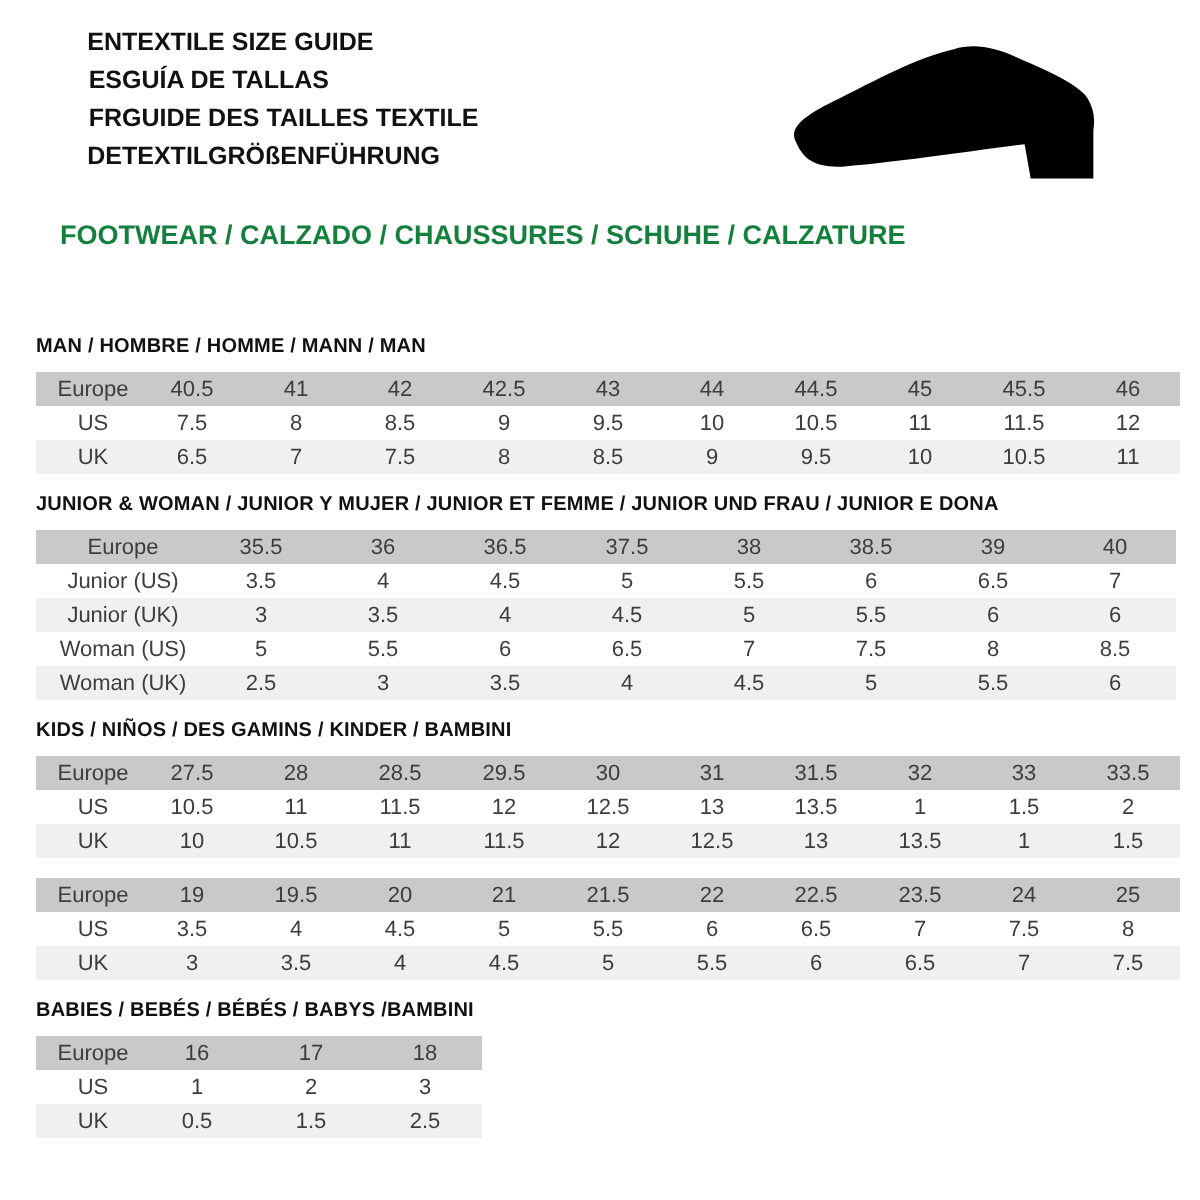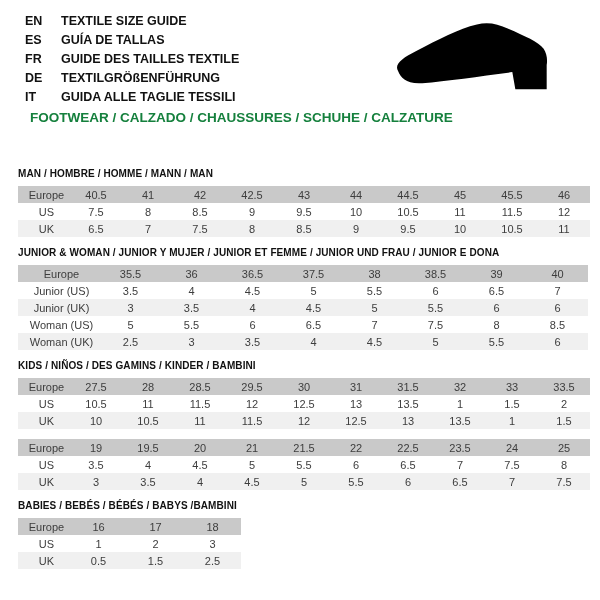--- a/index.html
+++ b/index.html
@@ -2,21 +2,21 @@
 <html style="--header-row: #c9c9c9; --alt-row: #f0f0f0; --table-text: #3d3d3d;"><head>
 <meta charset="utf-8">
 <style>
   html, body { margin:0; padding:0; background:#ffffff; }
   .doc {
     position:relative; width:600px; height:600px; background:#fff;
     font-family:"Liberation Sans", sans-serif; overflow:hidden;
     color:#111;
   }
   
-  .lang-list { position:absolute; top:15px; left:25px; }
+  .lang-list { position:absolute; top:15px; left:25px;text-align:right; }
   .lang-row { display:flex; height:13px; line-height:13px; margin-bottom:6px;
               font-weight:700; font-size:12.5px; color:#111; }
   .lang-code { width:36px; flex:0 0 36px; }
   .lang-label { white-space:nowrap; }
   .category-line { position:absolute; top:110px; left:30px;
                    font-weight:700; font-size:13.5px; color:#15803d; white-space:nowrap; }
   
   .shoe { position:absolute; top:20px; left:392px; width:184px; height:84px; }
   .shoe svg { display:block; width:100%; height:100%; }
   
@@ -51,24 +51,20 @@
   <div class="lang-row">
     <span class="lang-code">FR</span>
     <span class="lang-label">GUIDE DES TAILLES TEXTILE</span>
   </div>
 
   <div class="lang-row">
     <span class="lang-code">DE</span>
     <span class="lang-label">TEXTILGRÖßENFÜHRUNG</span>
   </div>
 
-  <div class="lang-row">
-    <span class="lang-code">IT</span>
-    <span class="lang-label">GUIDA ALLE TAGLIE TESSILI</span>
-  </div>
 </div>
 
   <div class="category-line">FOOTWEAR / CALZADO / CHAUSSURES / SCHUHE / CALZATURE</div>
 
   <div class="shoe">
     <svg viewBox="0 0 182 82" preserveAspectRatio="xMidYMid meet" aria-hidden="true">
       <path id="shoePath" fill="#000000" d="M6,50
            C2,43 10,37 24,30
            C46,19 66,8 84,4
            C94,1 104,3 115,8

